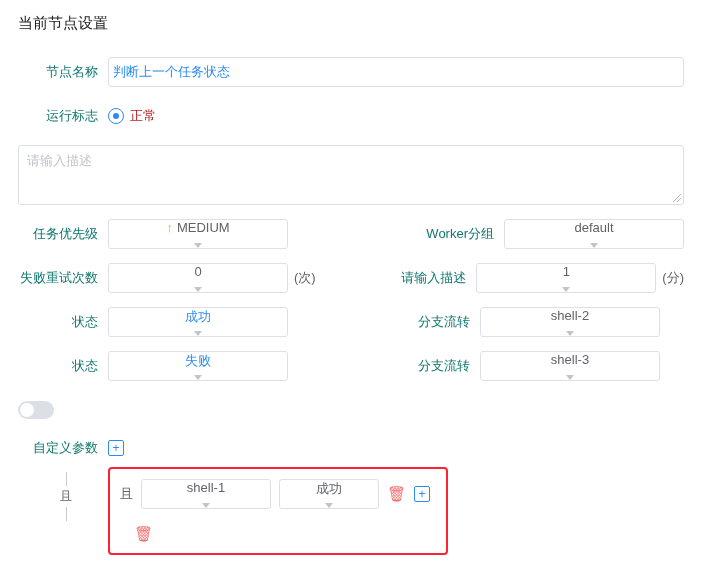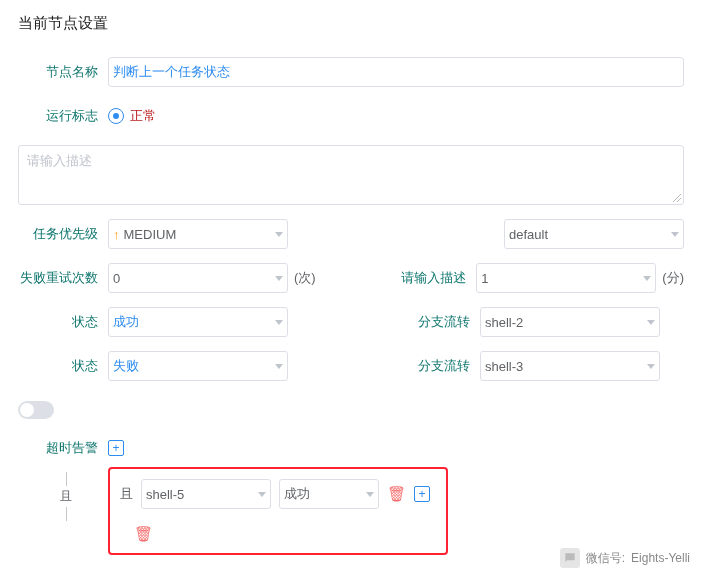--- a/index.html
+++ b/index.html
@@ -2,21 +2,21 @@
 <html><head>
 <meta charset="utf-8">
 <style>
 html,body{margin:0;padding:0;font-family:-apple-system,BlinkMacSystemFont,"PingFang SC","Microsoft YaHei",sans-serif;font-size:13px;color:#333;background:#fff;}
 .panel{width:702px;height:578px;box-sizing:border-box;position:relative;overflow:hidden;}
 .title{padding:14px 18px;font-size:15px;color:#222;}
 .body{padding:10px 18px 0 18px;}
 .row{display:flex;align-items:flex-start;margin-bottom:14px;}
 .row .label{width:80px;text-align:right;color:#0f766e;padding-right:10px;line-height:30px;flex:0 0 80px;}
 .input,.select{height:30px;background:#fff;border:1px solid #dcdfe6;border-radius:3px;padding:0 4px;display:flex;align-items:center;color:#606266;box-sizing:border-box;position:relative;}
-.select{justify-content:space-between;}
+.select{justify-content:space-between;flex-direction:column;}
 .input.full,.textarea.full{flex:1;}
 .textarea{height:46px;border:1px solid #dcdfe6;border-radius:3px;padding:6px 8px;color:#c0c4cc;flex:1;position:relative;resize:both;}
 .textarea::after{content:'';position:absolute;right:2px;bottom:2px;width:8px;height:8px;background:linear-gradient(135deg,transparent 45%,#bbb 45%,#bbb 55%,transparent 55%,transparent 70%,#bbb 70%,#bbb 80%,transparent 80%);}
 .placeholder{color:#c0c4cc;}
 .blue-text{color:#2d8cf0;}
 .radio-group{display:flex;align-items:center;line-height:30px;gap:18px;}
 .radio{display:inline-flex;align-items:center;gap:6px;cursor:pointer;}
 .radio .dot{width:14px;height:14px;border-radius:50%;border:1px solid #dcdfe6;display:inline-flex;align-items:center;justify-content:center;}
 .radio.checked .dot{border-color:#2d8cf0;}
 .radio.checked .dot::after{content:'';width:6px;height:6px;border-radius:50%;background:#2d8cf0;}
@@ -73,20 +73,21 @@
 
   <div class="row two-col">
     <div class="left-block">
       <div class="label">任务优先级</div>
       <div class="select" style="width:180px">
         <span><span class="arrow-up">↑</span><span>MEDIUM</span></span>
         <span class="chev"></span>
       </div>
     </div>
     <div class="right-block">
+      <div class="label" style="width:80px">Worker分组</div>
       <div class="select" style="width:180px">
         <span>default</span>
         <span class="chev"></span>
       </div>
     </div>
   </div>
 
   <div class="row two-col">
     <div class="left-block">
       <div class="label">失败重试次数</div>
@@ -138,56 +139,47 @@
         <span class="chev"></span>
       </div>
     </div>
   </div>
 
   <div class="row">
     <div class="toggle"></div>
   </div>
 
   <div class="row" style="margin-bottom:4px">
-    <div class="label">超时告警</div>
+    <div class="label">自定义参数</div>
     <div style="line-height:30px">
       <span class="add-icon">+</span>
     </div>
   </div>
 
   <div class="and-col">
     <div class="vline"></div>
     <div class="txt">且</div>
     <div class="vline"></div>
   </div>
 
   <div class="redbox">
     <div class="rline">
       <span style="color:#606266">且</span>
       <div class="select" style="width:130px">
-        <span>shell-5</span>
+        <span>shell-1</span>
         <span class="chev"></span>
       </div>
       <div class="select" style="width:100px">
         <span>成功</span>
         <span class="chev"></span>
       </div>
       <span class="trash">🗑</span>
       <span class="add-icon">+</span>
     </div>
     <div style="margin-top:16px;margin-left:14px">
       <span class="trash">🗑</span>
     </div>
   </div>
 
 </div>
 
-<div class="bottom-right">
-  <span class="chat-icon">
-    <svg width="14" height="14" viewBox="0 0 24 24">
-          <path d="M4 4h16v12H7l-3 3V4z"></path>
-        </svg>
-  </span>
-  <span>微信号:</span>
-  <span>Eights-Yelli</span>
-</div>
 
 </div>
 
 </body></html>

